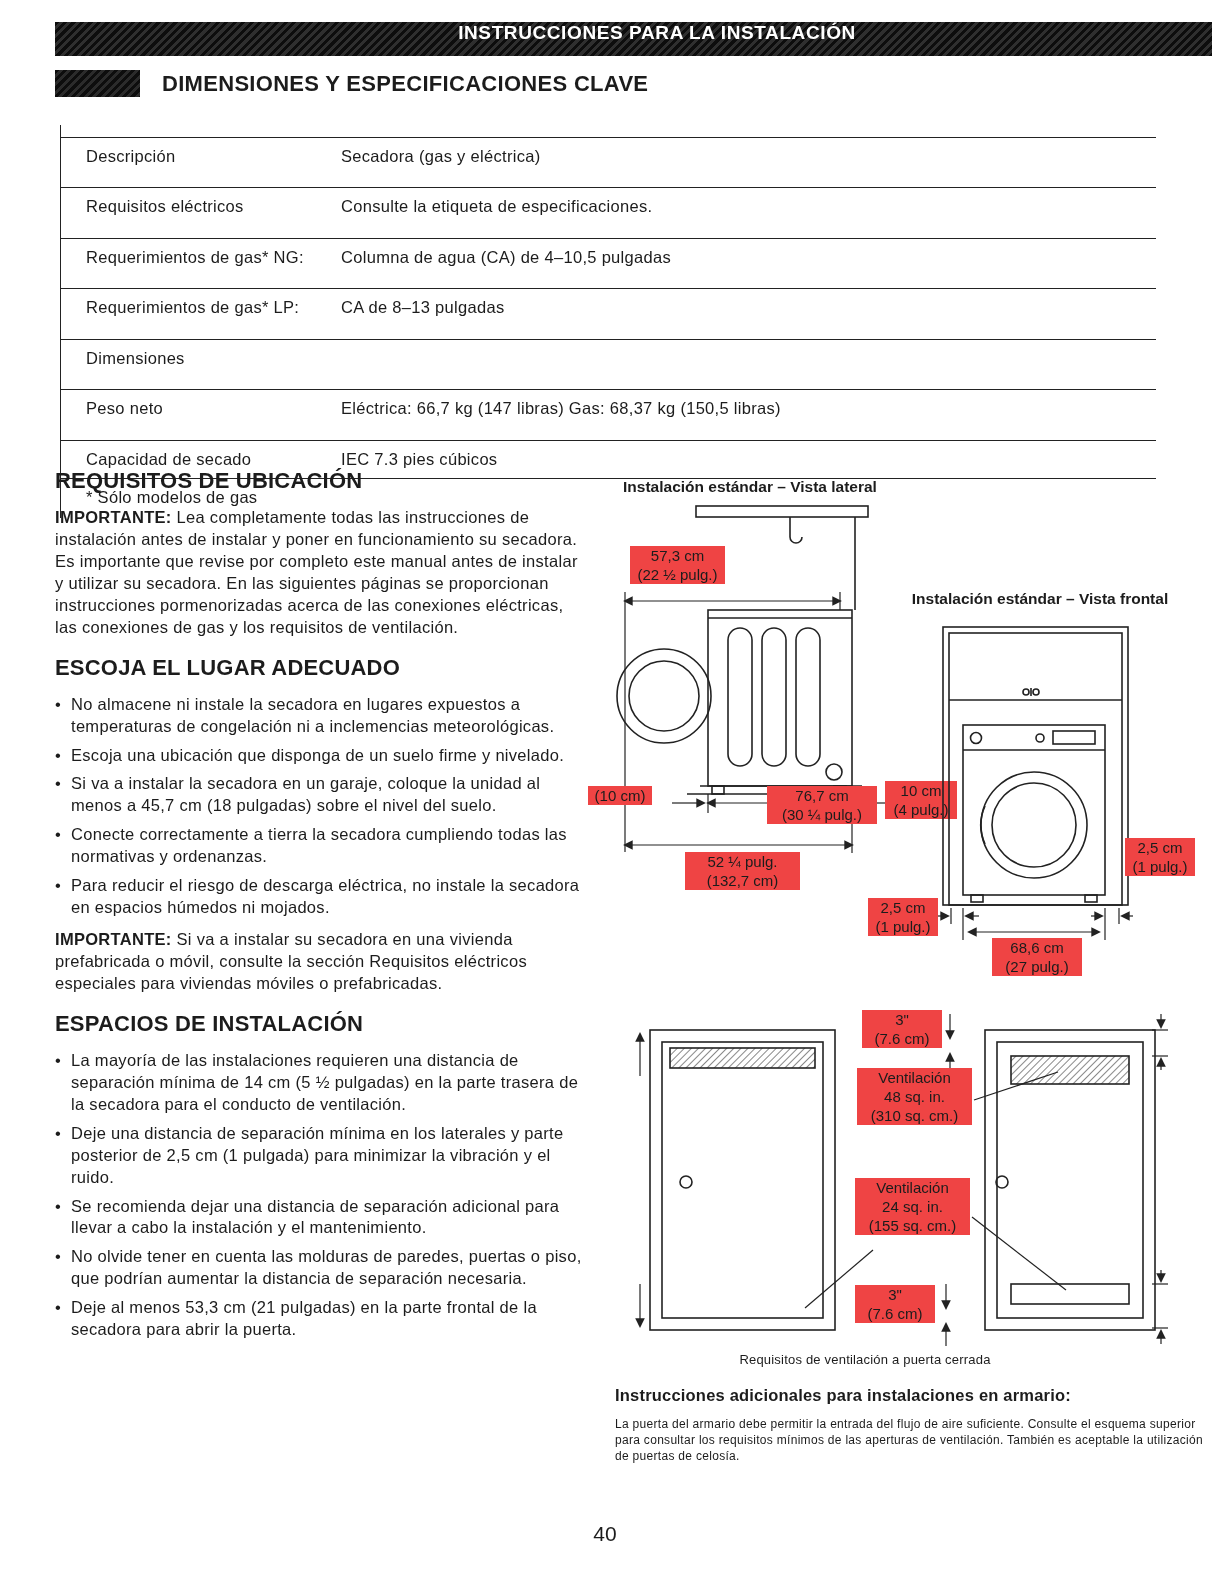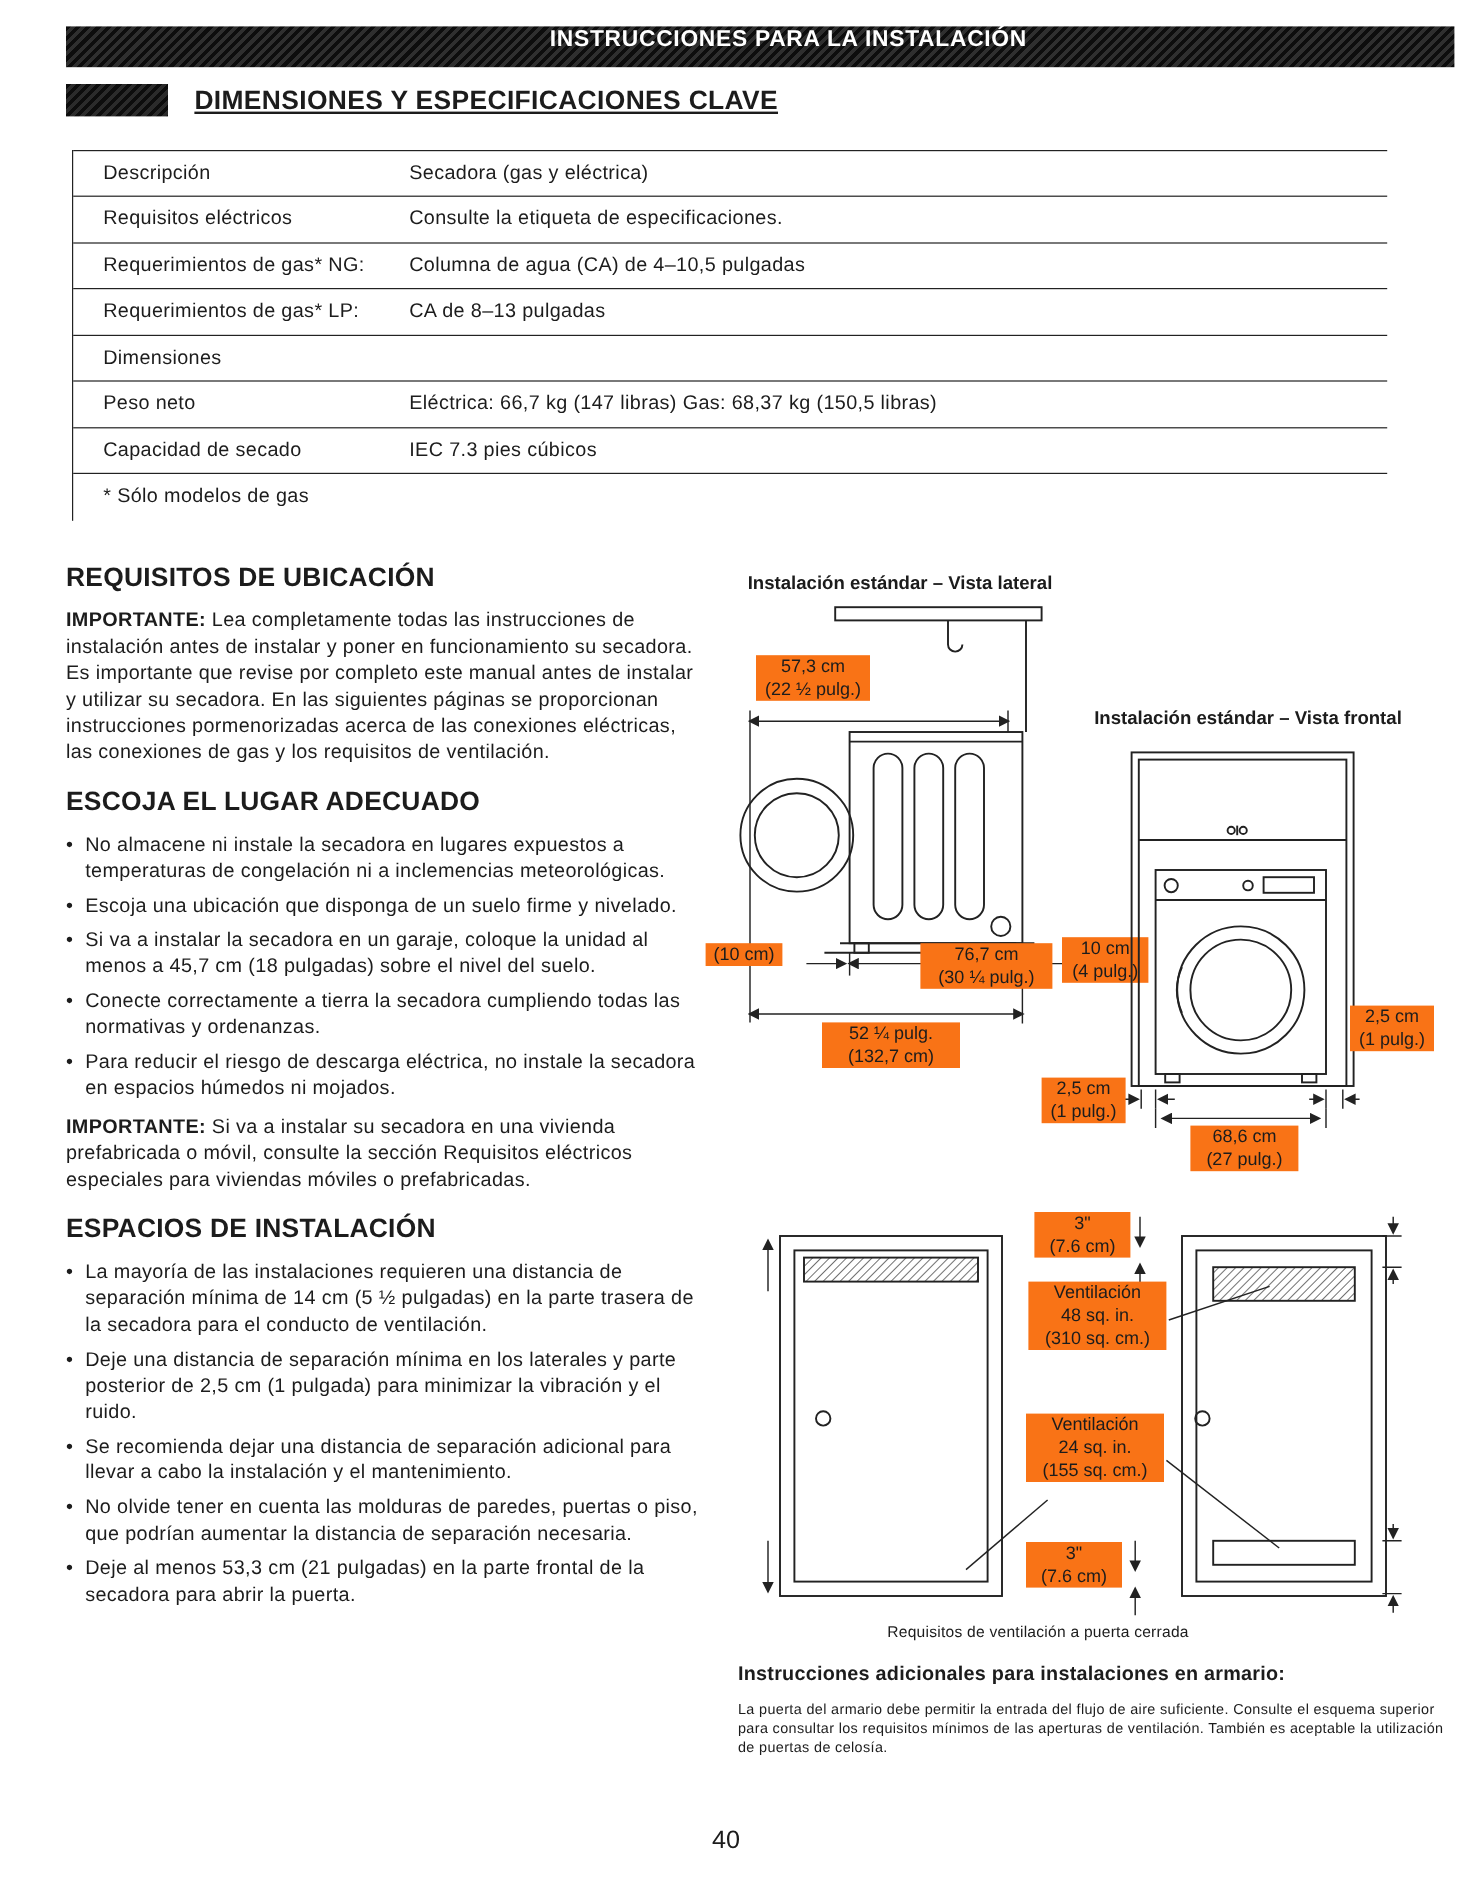--- a/index.html
+++ b/index.html
@@ -12,40 +12,40 @@
   
   .banner{
     left:55px;top:22px;width:1110px;height:34px;
     background:repeating-linear-gradient(135deg,#0d0d0d 0 3px,#2f2f2f 3px 6px);
     display:flex;align-items:flex-start;justify-content:center;padding-left:47px;
   }
   .banner span{color:#fff;font-weight:bold;font-size:19px;letter-spacing:.6px;}
   
   .section-head{left:55px;top:70px;display:flex;align-items:center;gap:22px;}
   .black-block{width:85px;height:27px;background:repeating-linear-gradient(135deg,#0d0d0d 0 3px,#2b2b2b 3px 6px);}
-  .section-title{font-size:22px;font-weight:bold;letter-spacing:.3px;text-decoration:underline;}
+  .section-title{font-size:22px;font-weight:bold;letter-spacing:.3px;}
   
   .spec-table{left:60px;top:125px;width:1095px;border-left:1.6px solid #222;}
-  .spec-row{display:flex;border-top:1.6px solid #222;padding:8px 0 8px 25px;font-size:16.5px;letter-spacing:.3px;line-height:1.3;}
+  .spec-row{display:flex;border-top:1.6px solid #222;padding:8px 0 8px 25px;font-size:16.5px;letter-spacing:.3px;line-height:1.3;margin-top:12px;}
   .spec-label{width:255px;flex:none;}
   .spec-value{flex:1;}
   .pre{white-space:pre-line;}
   .spec-foot{border-top:1.6px solid #222;padding:9px 0 11px 25px;font-size:16.5px;letter-spacing:.3px;}
   
   .left-col{left:55px;top:468px;width:528px;}
   .sec-h{font-size:22px;font-weight:bold;margin:0 0 13px;letter-spacing:.2px;}
   .body-p{font-size:16.5px;line-height:1.33;letter-spacing:.3px;margin:0 0 16px;}
   .body-p b{font-weight:bold;}
   .bullets{margin:0 0 8px;}
   .bullet{position:relative;padding-left:16px;font-size:16.5px;line-height:1.33;letter-spacing:.3px;margin-bottom:7px;}
   .bullet::before{content:"\2022";position:absolute;left:0;top:0;}
   .mt10{margin-top:10px;}
   
   .dtitle{font-size:15.5px;font-weight:bold;text-align:center;}
-  .dlabel{font-size:15px;line-height:19px;text-align:center;white-space:pre-line;background:#f97316;}
+  .dlabel{font-size:15px;line-height:19px;text-align:center;white-space:pre-line;background:#ef4444;}
   .dcaption{font-size:13px;text-align:center;letter-spacing:.2px;}
   
   .note-title{left:615px;top:1386px;width:585px;font-size:16.5px;font-weight:bold;letter-spacing:.2px;}
   .note-text{left:615px;top:1416px;width:588px;font-size:12px;line-height:1.35;letter-spacing:.3px;}
   .page-num{left:0;top:1522px;width:1210px;text-align:center;font-size:21px;}
   svg{display:block;}
 </style>
 </head>
 <body>
 

